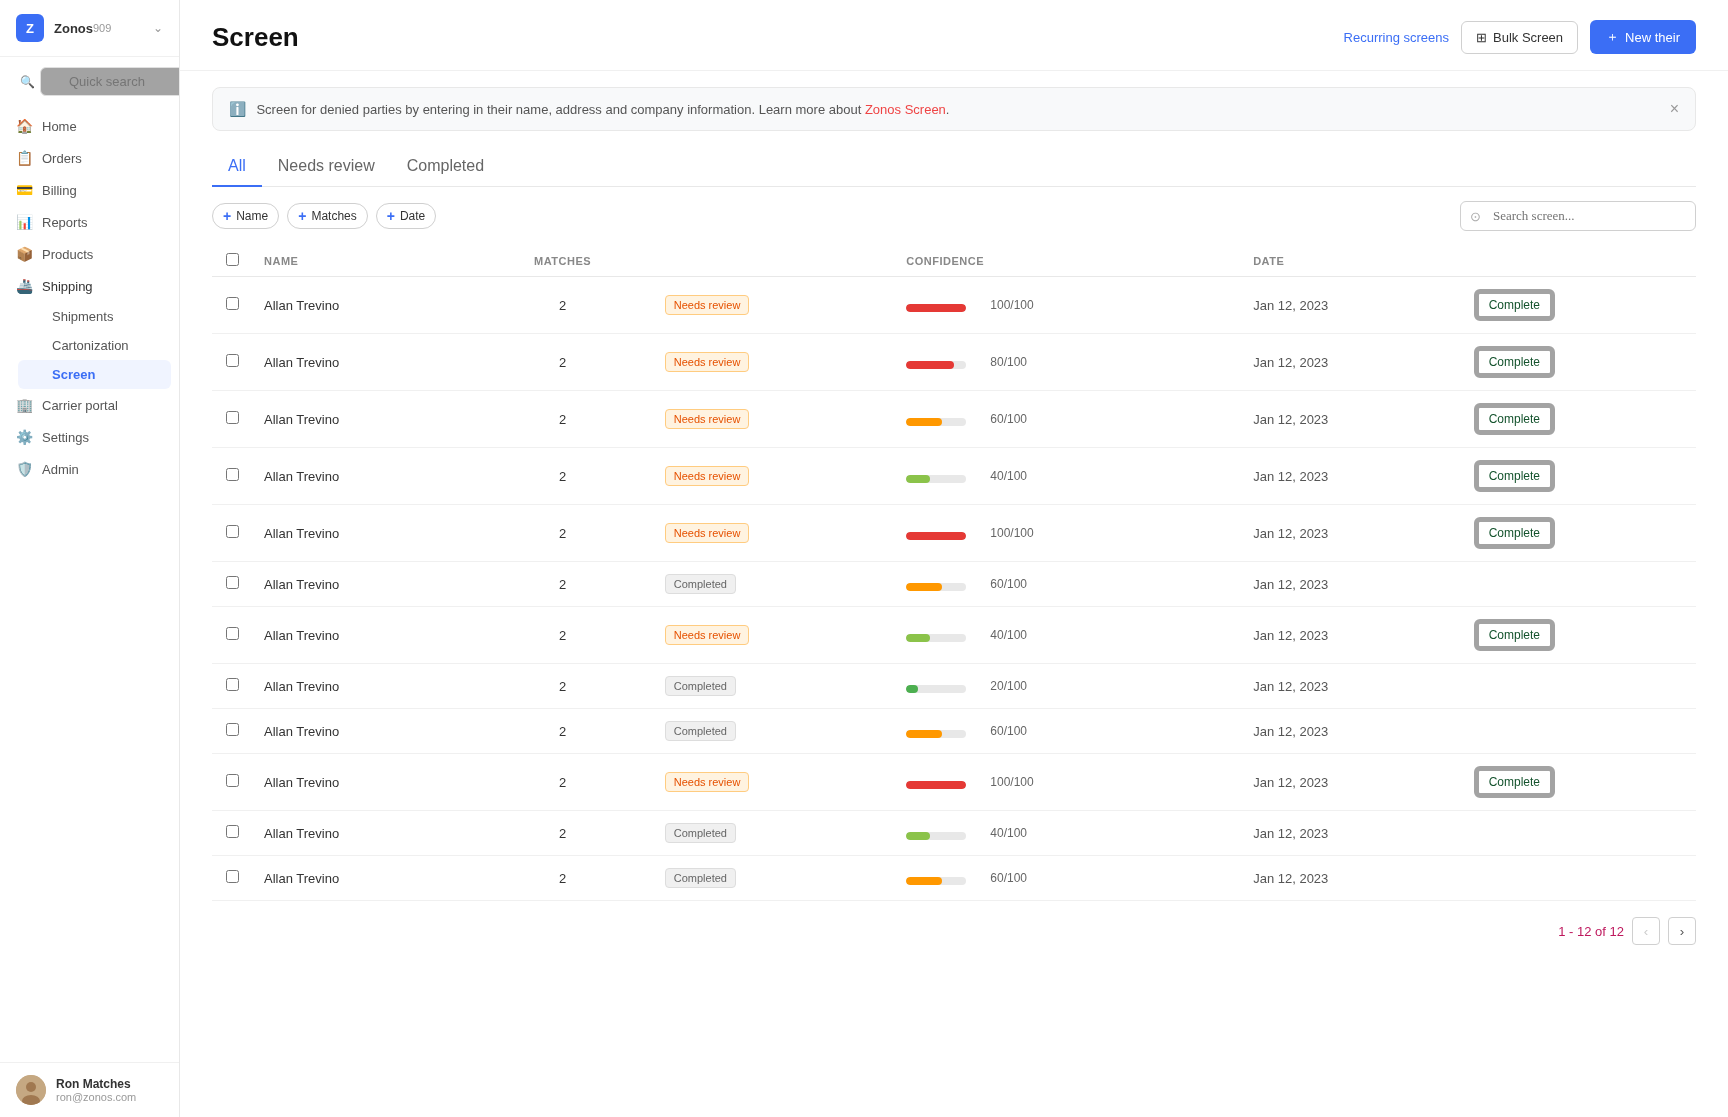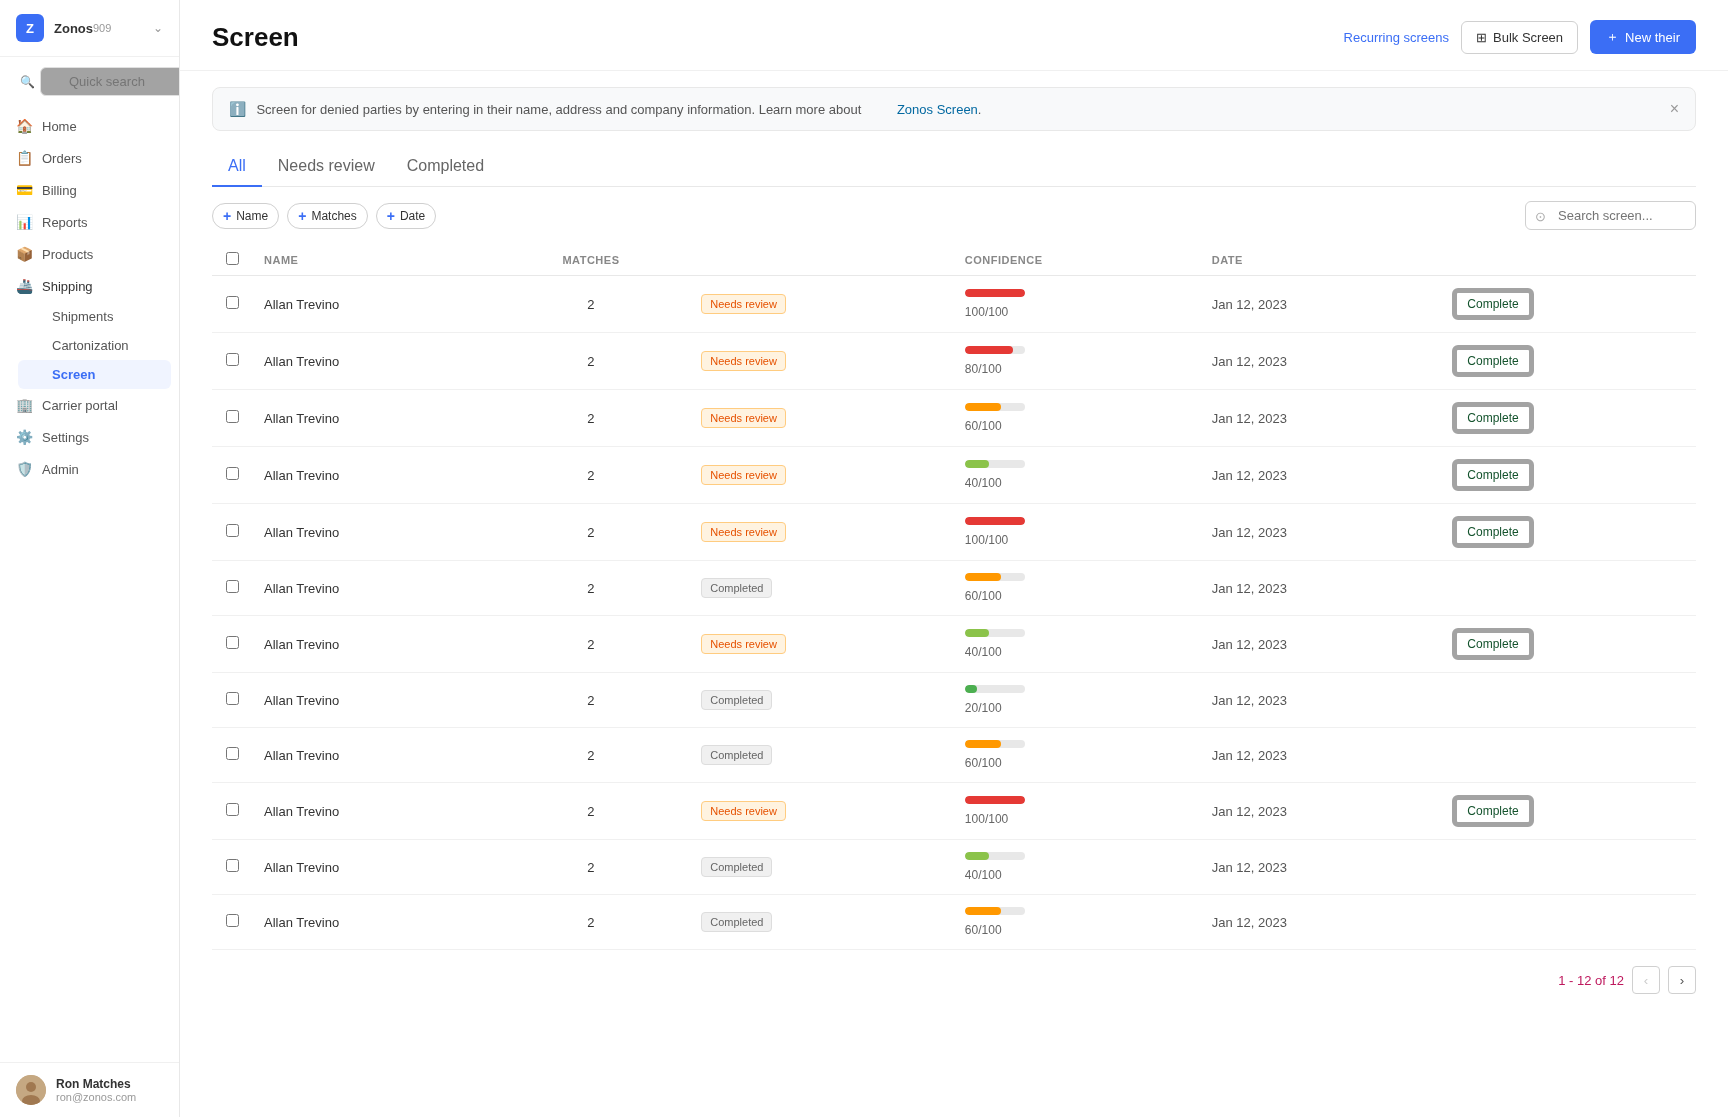--- a/index.html
+++ b/index.html
@@ -38,50 +38,50 @@
     .btn-link { background: none; border: none; color: #3b6ef5; font-size: 13px; cursor: pointer; }
     .btn-outline { background: #fff; border: 1px solid #d0d0d0; border-radius: 6px; padding: 8px 14px; font-size: 13px; cursor: pointer; display: flex; align-items: center; gap: 6px; color: #333; }
     .btn-primary { background: #3b6ef5; border: none; border-radius: 6px; padding: 8px 16px; font-size: 13px; cursor: pointer; display: flex; align-items: center; gap: 6px; color: #fff; font-weight: 500; }
 
     .main-body { flex: 1; overflow-y: auto; padding: 0 32px; }
 
     
     .info-banner { display: flex; align-items: center; gap: 10px; background: #f8f9fa; border: 1px solid #e8e8e8; border-radius: 8px; padding: 12px 16px; margin: 16px 0; }
     .info-icon { color: #555; font-size: 14px; }
     .info-text { font-size: 13px; color: #555; flex: 1; }
-    .info-link { color: #0369a1; text-decoration: none; margin-left: 32px; }
+    .info-link { color: #ef4444; text-decoration: none; }
     .info-close { background: none; border: none; cursor: pointer; color: #999; font-size: 16px; }
 
     
     .tabs { display: flex; gap: 0; border-bottom: 1px solid #e8e8e8; margin-bottom: 0; }
     .tab { padding: 10px 16px; cursor: pointer; font-size: 16px; color: #666; border-bottom: 2px solid transparent; margin-bottom: -1px; }
     .tab.active { color: #3b6ef5; border-bottom-color: #3b6ef5; font-weight: 500; }
 
     
     .filter-bar { display: flex; align-items: center; justify-content: space-between; padding: 14px 0; }
     .filter-chips { display: flex; gap: 8px; }
     .filter-chip { display: flex; align-items: center; gap: 5px; border: 1px solid #d0d0d0; border-radius: 20px; padding: 4px 10px; font-size: 12px; cursor: pointer; background: #fff; color: #333; }
     .filter-chip .chip-plus { color: #3b6ef5; font-weight: 700; font-size: 14px; }
     .search-screen-wrap { position: relative; }
-    .search-screen-wrap input { border: 1px solid #d0d0d0; border-radius: 6px; padding: 6px 12px 6px 32px; font-size: 13px; outline: none; width: 171px; }
+    .search-screen-wrap input { border: 1px solid #d0d0d0; border-radius: 6px; padding: 6px 12px 6px 32px; font-size: 13px; outline: none; width: 236px; font-family: Liberation Serif, serif; }
     .search-screen-icon { position: absolute; left: 10px; top: 50%; transform: translateY(-50%); color: #aaa; font-size: 13px; }
 
     
     .table-wrap { width: 100%; }
     table { width: 100%; border-collapse: collapse; }
     thead th { font-size: 11px; font-weight: 600; color: #888; text-transform: uppercase; letter-spacing: 0.5px; padding: 8px 12px; border-bottom: 1px solid #e8e8e8; text-align: left; }
     tbody tr { border-bottom: 1px solid #f0f0f0; }
     tbody td { padding: 12px 12px; font-size: 13px; color: #333; vertical-align: middle; }
     .checkbox-cell { width: 40px; text-align: center; }
     .name-cell { font-size: 13px; }
     .matches-cell { text-align: center; }
     .status-badge { display: inline-block; border-radius: 4px; padding: 3px 8px; font-size: 11px; font-weight: 500; }
     .status-needs-review { background: #fff3e0; color: #e65100; border: 1px solid #ffcc80; }
     .status-completed { background: #f0f0f0; color: #666; border: 1px solid #ddd; }
-    .confidence-wrap { display: flex; align-items: flex-start; gap: 8px; flex-direction: column; }
+    .confidence-wrap { display: flex; align-items: flex-end; gap: 24px; }
     .confidence-bar-bg { width: 60px; height: 8px; background: #e8e8e8; border-radius: 4px; overflow: hidden; position: relative; }
     .confidence-bar-fill { height: 100%; border-radius: 4px; }
     .confidence-text { font-size: 12px; color: #666; min-width: 48px; }
     .date-cell { color: #555; font-size: 13px; }
     .complete-btn { border: 5px solid #a3a3a3; background: #fff; border-radius: 6px; padding: 4px 10px; font-size: 12px; cursor: pointer; color: #14532d; }
 
     
     .pagination { display: flex; align-items: center; justify-content: flex-end; padding: 16px 0; gap: 8px; }
     .pagination-info { font-size: 13px; color: #be185d; }
     .pagination-btn { background: #fff; border: 1px solid #d0d0d0; border-radius: 4px; width: 28px; height: 28px; display: flex; align-items: center; justify-content: center; cursor: pointer; color: #555; }

